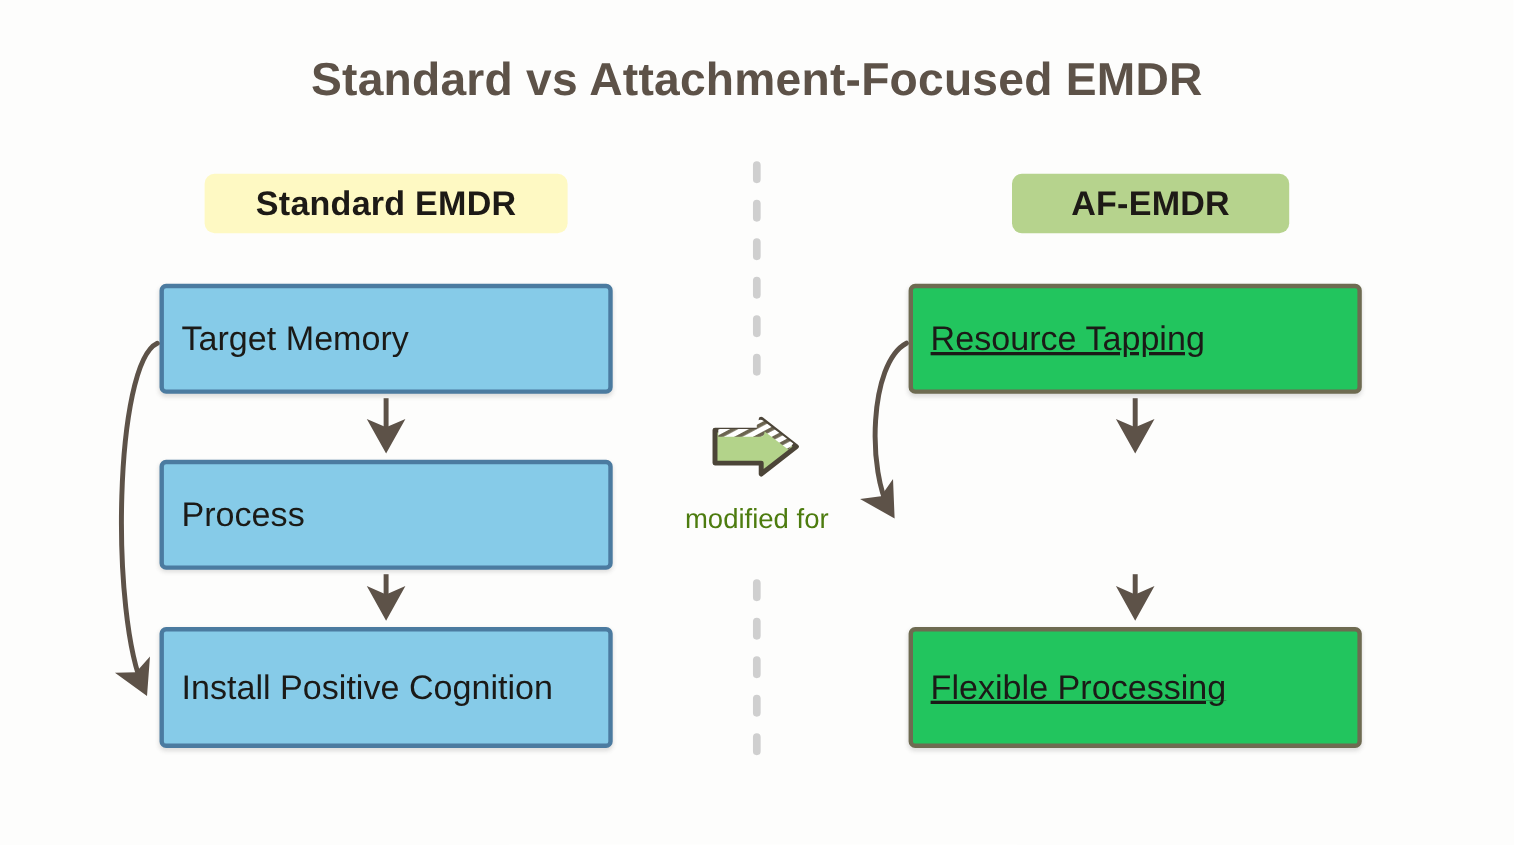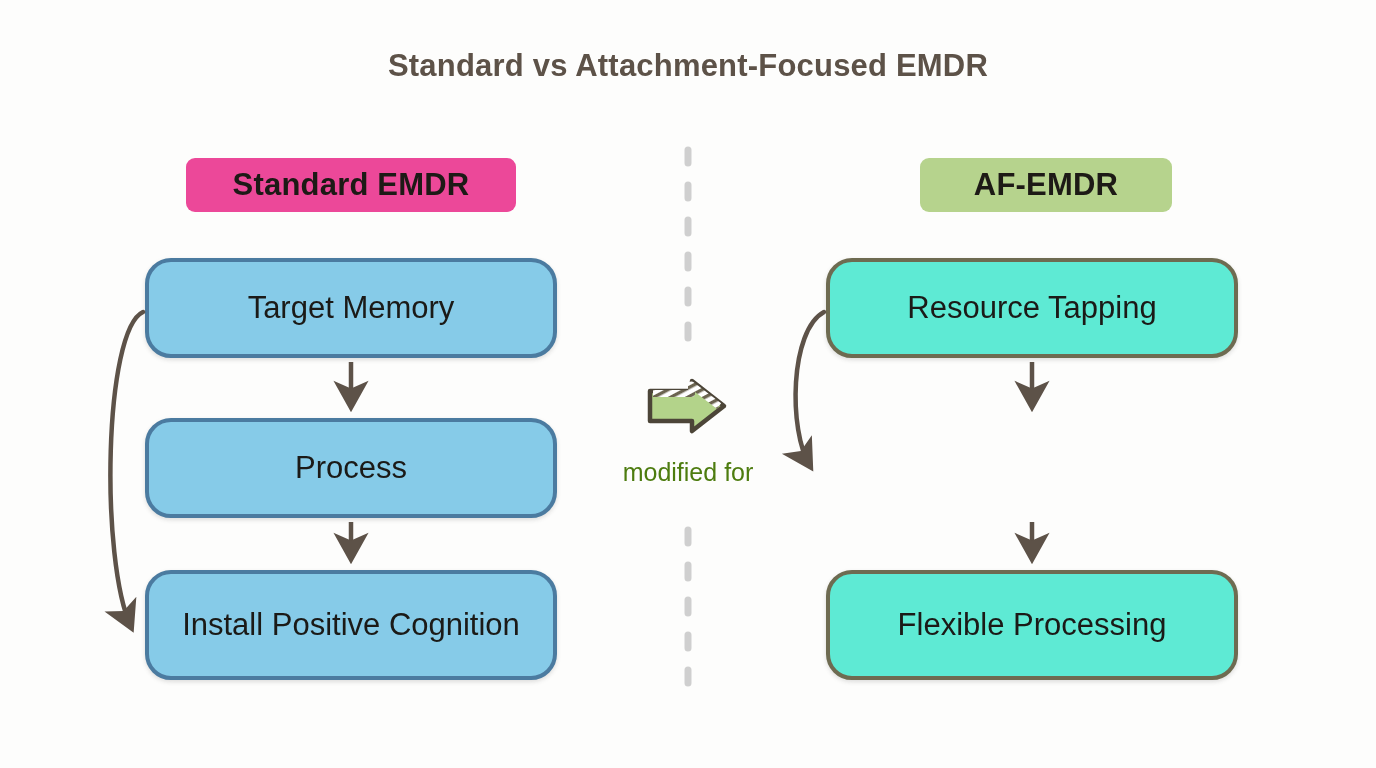--- a/index.html
+++ b/index.html
@@ -18,21 +18,21 @@
     overflow: hidden;
   }
 
   
   #page-title {
     position: absolute;
     left: 0;
     top: 48px;
     width: 1376px;
     text-align: center;
-    font-size: 31px;
+    font-size: 42px;
     font-weight: 700;
     color: #5d5248;
     letter-spacing: 0.2px;
     white-space: nowrap;
   }
 
   
   .col-pill {
     position: absolute;
     height: 54px;
@@ -43,52 +43,53 @@
     font-size: 31px;
     font-weight: 700;
     color: #1d1a16;
     letter-spacing: 0.2px;
     white-space: nowrap;
   }
   #pill-standard {
     left: 186px;
     top: 158px;
     width: 330px;
-    background: #ec4899;
+    background: #fef9c3;
     justify-content: center;
   }
   #pill-af {
     left: 920px;
     top: 158px;
     width: 252px;
     background: #b6d38d;
   }
 
   
   .flow-box {
     position: absolute;
     box-sizing: border-box;
     display: flex;
     align-items: center;
-    justify-content: center;
+    justify-content: flex-start;
     text-align: center;
-    border-radius: 26px;
+    border-radius: 6px;
     font-size: 31px;
     color: #1b1a17;
     line-height: 1.33;
     padding: 0 16px;
     box-shadow: 0 2px 4px rgba(80,80,80,0.18);
   }
   .blue-box {
     background: #86cbe8;
     border: 4px solid #4b7ba0;
   }
   .green-box {
-    background: #5eead4;
+    background: #22c55e;
     border: 4px solid #6e6b51;
+    text-decoration: underline;
   }
 
   
   #box-target   { left: 145px; top: 258px; width: 412px; height: 100px; }
   #box-process  { left: 145px; top: 418px; width: 412px; height: 100px; }
   #box-install  { left: 145px; top: 570px; width: 412px; height: 110px; }
 
   
   #box-resource { left: 826px; top: 258px; width: 412px; height: 100px; }
   #box-bond     { left: 826px; top: 418px; width: 412px; height: 100px; }

